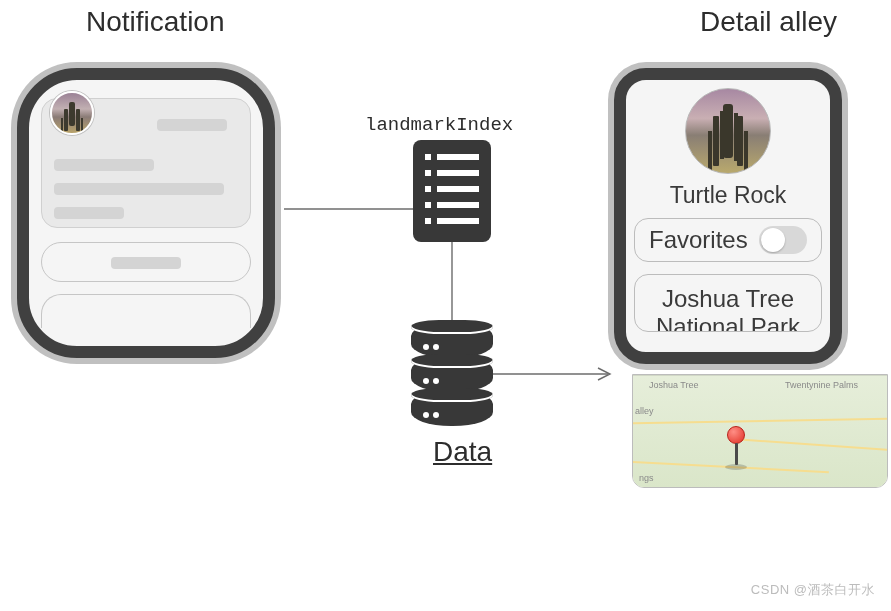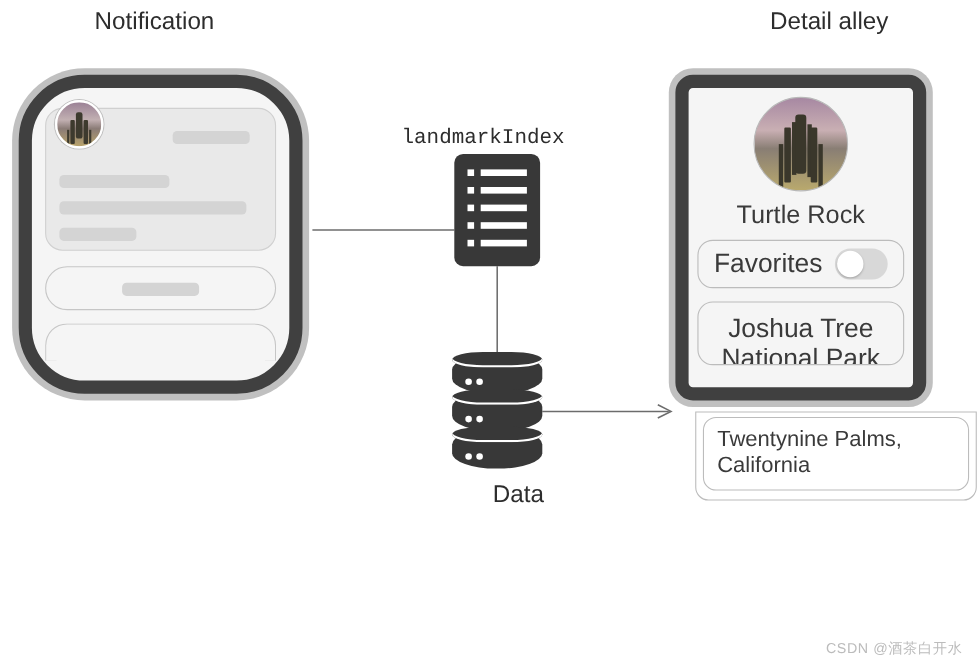--- a/index.html
+++ b/index.html
@@ -8,21 +8,21 @@
     padding: 0;
     width: 891px;
     height: 611px;
     background: #ffffff;
     font-family: -apple-system, BlinkMacSystemFont, "Helvetica Neue", Arial, sans-serif;
     position: relative;
     overflow: hidden;
   }
   .label {
     position: absolute;
-    font-size: 22px;
+    font-size: 28px;
     color: #2d2d2d;
     font-weight: 400;
   }
   .mono {
     font-family: Liberation Mono, monospace;
     font-size: 19px;
   }
 
   
   .watch-device {
@@ -91,21 +91,21 @@
   .nb1 { top: 162px; }
   .nb1::after { content:""; position:absolute; top:14px; left:50%; transform:translateX(-50%); width:70px; height:12px; background:#d4d4d4; border-radius:4px; }
   .nb2 { top: 214px; height: 34px; border-bottom:none; border-radius:20px 20px 0 0; }
 
   
   .watch-right {
     top: 68px;
     left: 614px;
     width: 228px;
     height: 296px;
-    border-radius: 16px;
+    border-radius: 32px;
   }
   .detail-avatar {
     position: absolute;
     top: 8px;
     left: 50%;
     transform: translateX(-50%);
     width: 86px;
     height: 86px;
     border-radius: 50%;
     background: linear-gradient(180deg, #a788a2 0%, #c9afb3 35%, #897e74 55%, #b9a96d 100%);
@@ -261,21 +261,21 @@
     color: #bcbcbc;
     letter-spacing: 0.5px;
   }
 </style>
 </head>
 <body>
 
 <div class="label" style="top:6px; left:86px;">Notification</div>
 <div class="label" style="top:6px; left:700px;">Detail alley</div>
 <div class="label mono" style="top:114px; left:365px;">landmarkIndex</div>
-<div class="label" style="top:436px; left:448px;">Data</div>
+<div class="label" style="top:436px; left:433px;text-decoration:underline;">Data</div>
 
 <svg class="conn" style="top:0;left:0;" width="891" height="611">
   <line x1="284" y1="209" x2="413" y2="209"></line>
   <line x1="452" y1="242" x2="452" y2="322"></line>
   <line x1="493" y1="374" x2="608" y2="374"></line>
   <polyline points="598,368 610,374 598,380"></polyline>
 </svg>
 
 <div class="watch-device watch-left">
   <div class="watch-left-inner">
@@ -320,16 +320,27 @@
   <div class="detail-avatar"></div>
   <div class="detail-title">Turtle Rock</div>
   <div class="detail-row dr-fav">
     <span>Favorites</span>
     <span class="toggle"></span>
   </div>
   <div class="detail-row dr-park">Joshua Tree National Park Park</div>
 </div>
 
 <div class="ext-card">
-  <div class="ext-loc">Twentynine Palms, California</div>
+  <div class="ext-map">
+    <div class="map-tint"></div>
+    <div class="map-road mr1"></div>
+    <div class="map-road mr2"></div>
+    <div class="map-road mr3"></div>
+    <div class="map-label ml1">Joshua Tree</div>
+    <div class="map-label ml2">Twentynine Palms</div>
+    <div class="map-label ml3">alley</div>
+    <div class="map-label ml4">ngs</div>
+    <div class="map-pin-shadow"></div>
+    <div class="map-pin"></div>
+  </div>
 </div>
 
 <div class="watermark">CSDN @酒茶白开水</div>
 
 </body></html>

